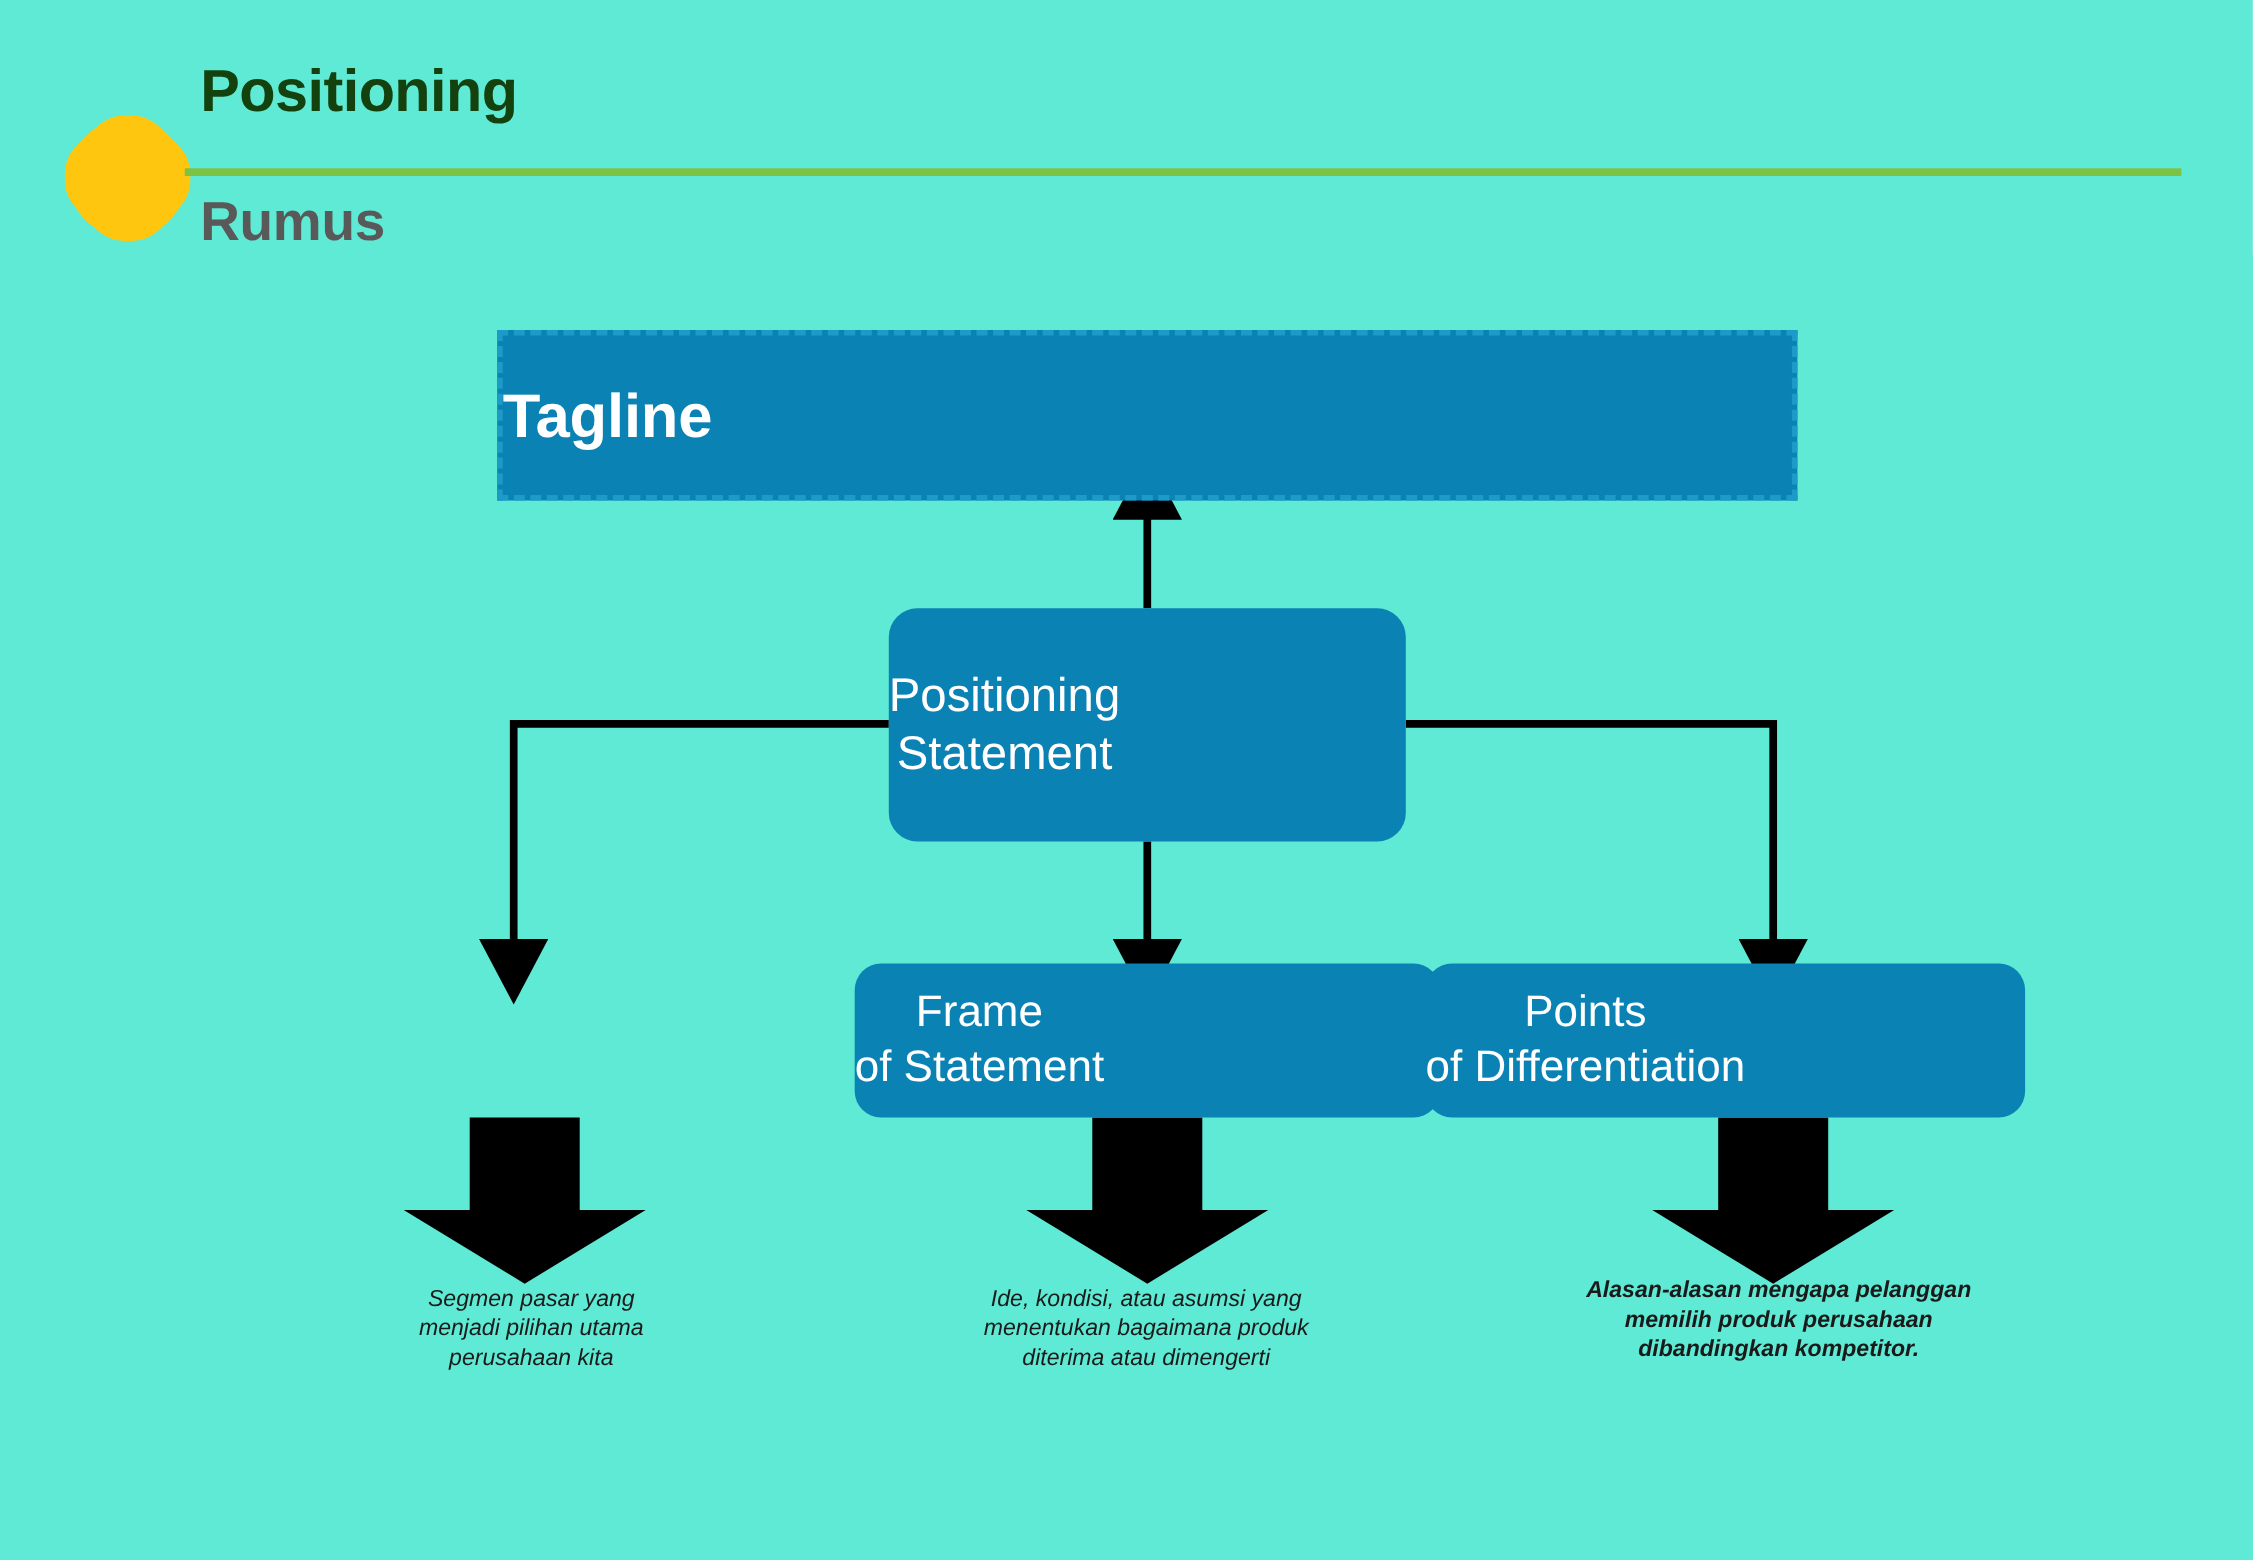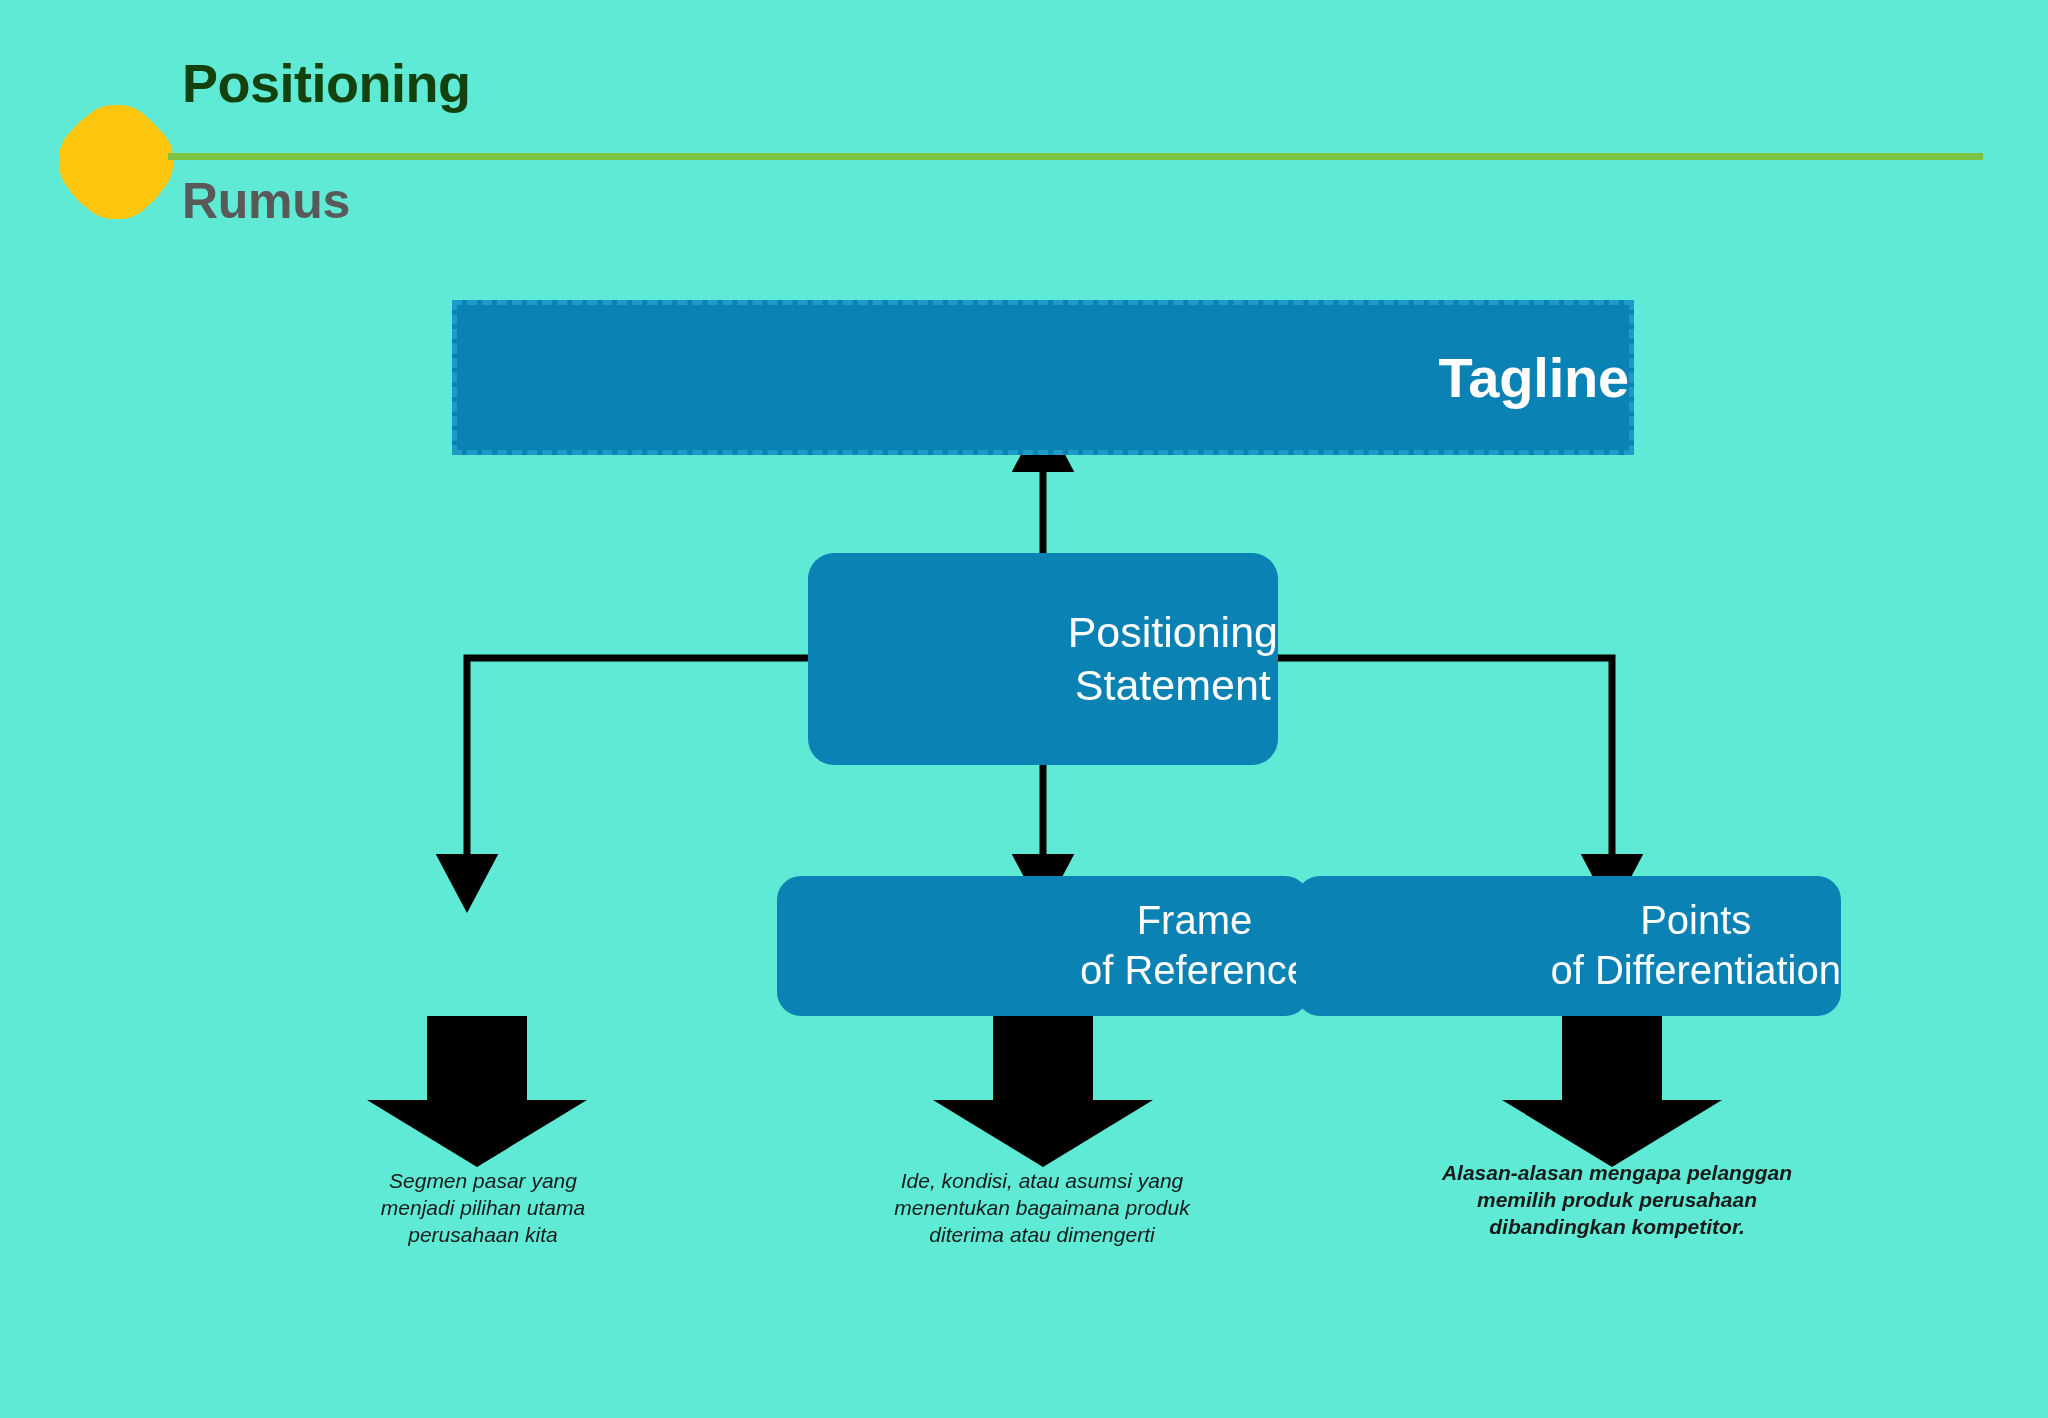--- a/index.html
+++ b/index.html
@@ -73,21 +73,21 @@
     white-space: nowrap;
   }
 
   
   .node {
     position: absolute;
     background: #0B82B4;
     color: #ffffff;
     display: flex;
     align-items: center;
-    justify-content: flex-end;
+    justify-content: flex-start;
     text-align: center;
     line-height: 1.24;
     box-sizing: border-box;
   }
 
   
   #tagline-box {
     left: 452px;
     top: 300px;
     width: 1182px;
@@ -180,21 +180,21 @@
   </div>
 
   <div class="node" id="ps-box">
     <span style="white-space:pre-line">Positioning
 Statement</span>
   </div>
 
 
   <div class="node leaf" id="leaf-1">
     <span style="white-space:pre-line">Frame
-of Reference</span>
+of Statement</span>
   </div>
 
   <div class="node leaf" id="leaf-2">
     <span style="white-space:pre-line">Points
 of Differentiation</span>
   </div>
 
   <div class="caption" id="cap-0">Segmen pasar yang
 menjadi pilihan utama
 perusahaan kita</div>

